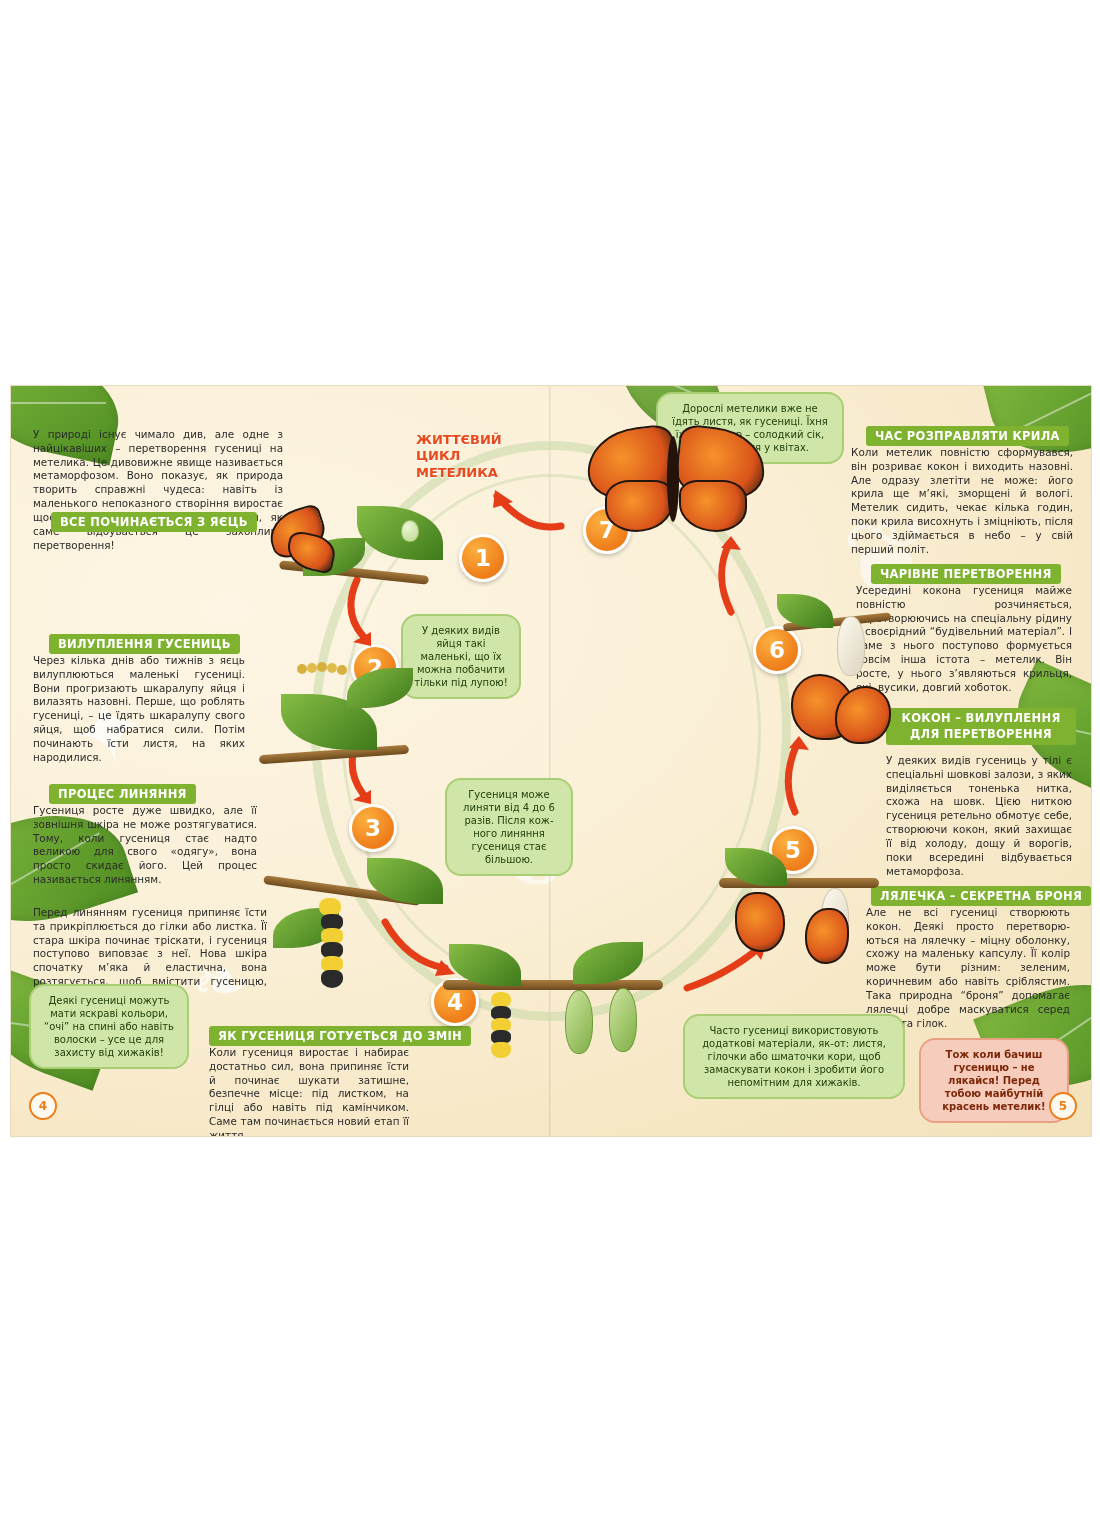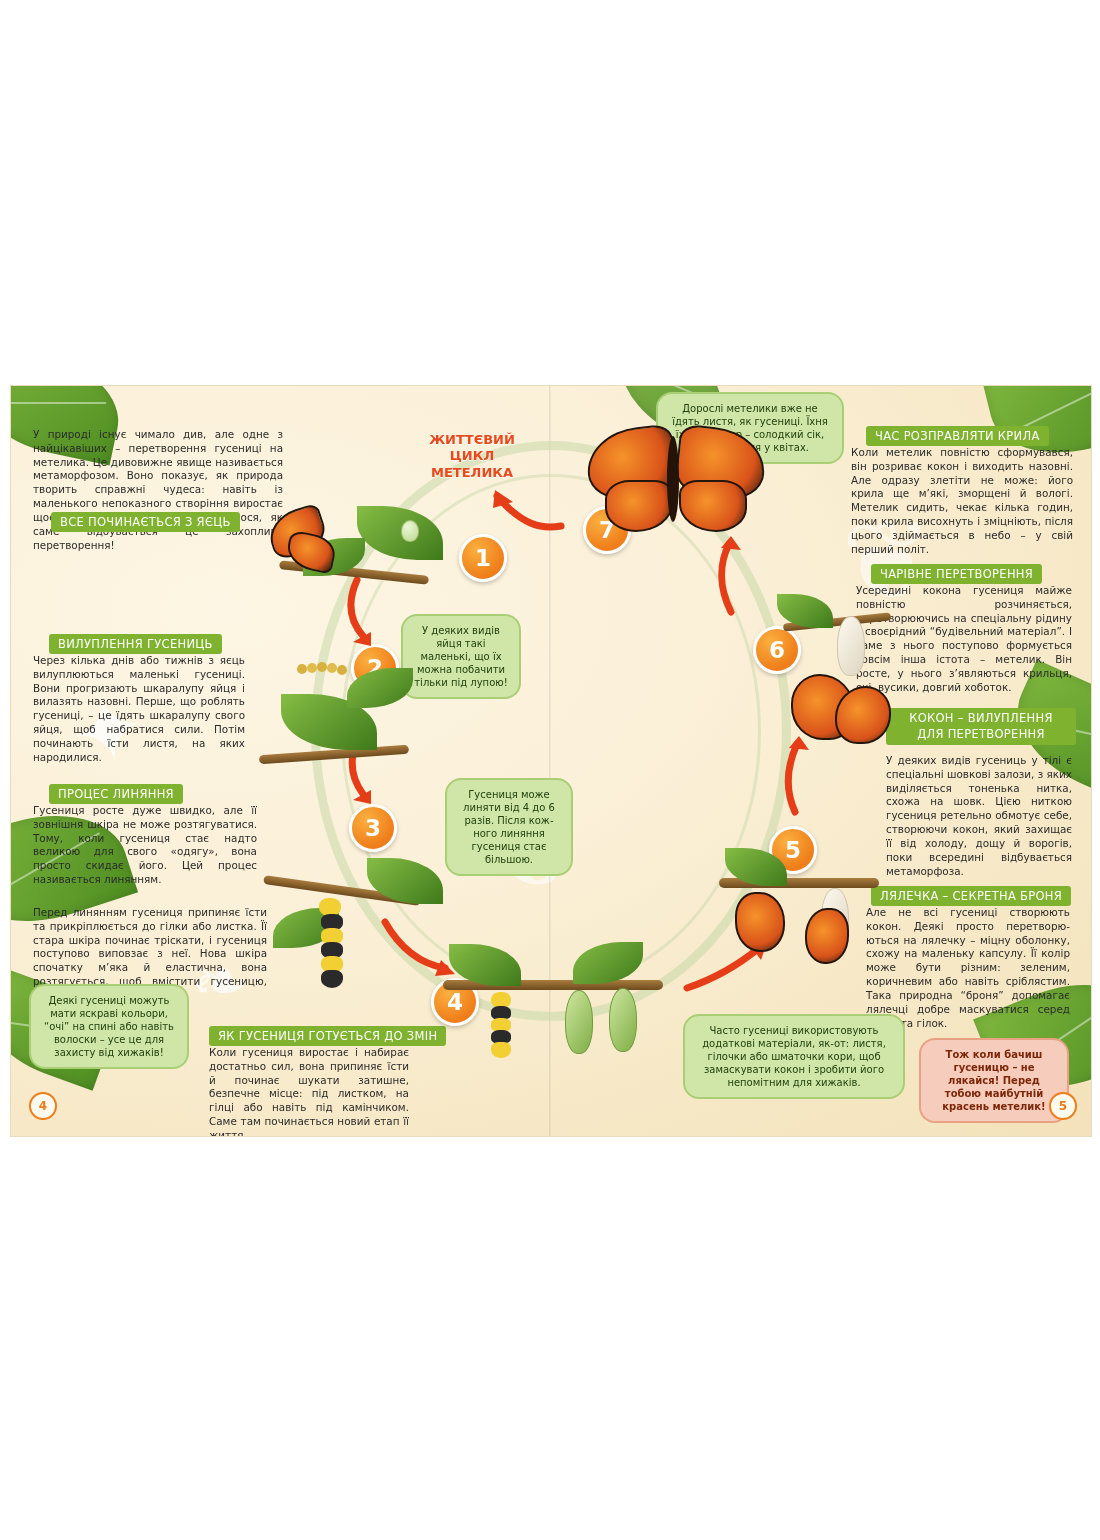--- a/index.html
+++ b/index.html
@@ -57,21 +57,21 @@
     position:absolute;
     font-family:"DejaVu Sans", sans-serif;
     font-weight:bold;
     font-size:17.5px;
     letter-spacing:.4px;
     color:#e8491d;
     text-shadow:0 1px 0 #fff;
   }
   .h-sec{
     position:absolute;
-    font-weight:normal;
+    font-weight:bold;
     font-size:11.5px;
     letter-spacing:.3px;
     color:#ffffff;
     background:#7fb22e;
     padding:3px 9px 3px 9px;
     border-radius:3px;
     white-space:nowrap;
   }
   .body-text{
     position:absolute;
@@ -113,21 +113,21 @@
   .arrow{position:absolute;color:#e53d18;}
   
   .center-badge{
     position:absolute;
     left:405px;top:40px;
     width:112px;height:70px;
     color:#e8491d;
     font-weight:bold;
     font-size:13px;
     line-height:1.25;
-    text-align:center;
+    text-align:left;
     text-shadow:0 1px 0 #fff;
     padding-top:6px;
     box-sizing:border-box;
   }
   
   .pagenum{
     position:absolute;
     width:24px;height:24px;border-radius:50%;
     border:2px solid #ef7d1a;
     color:#ef7d1a;font-weight:bold;font-size:12px;

